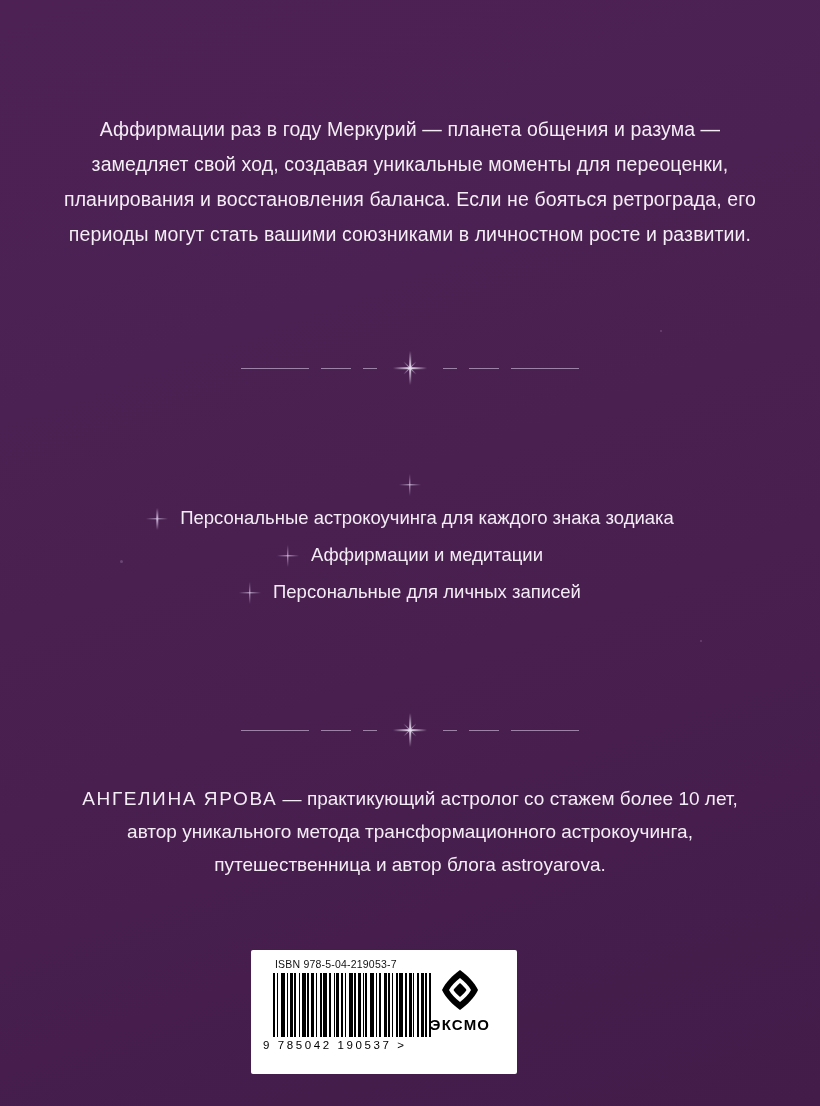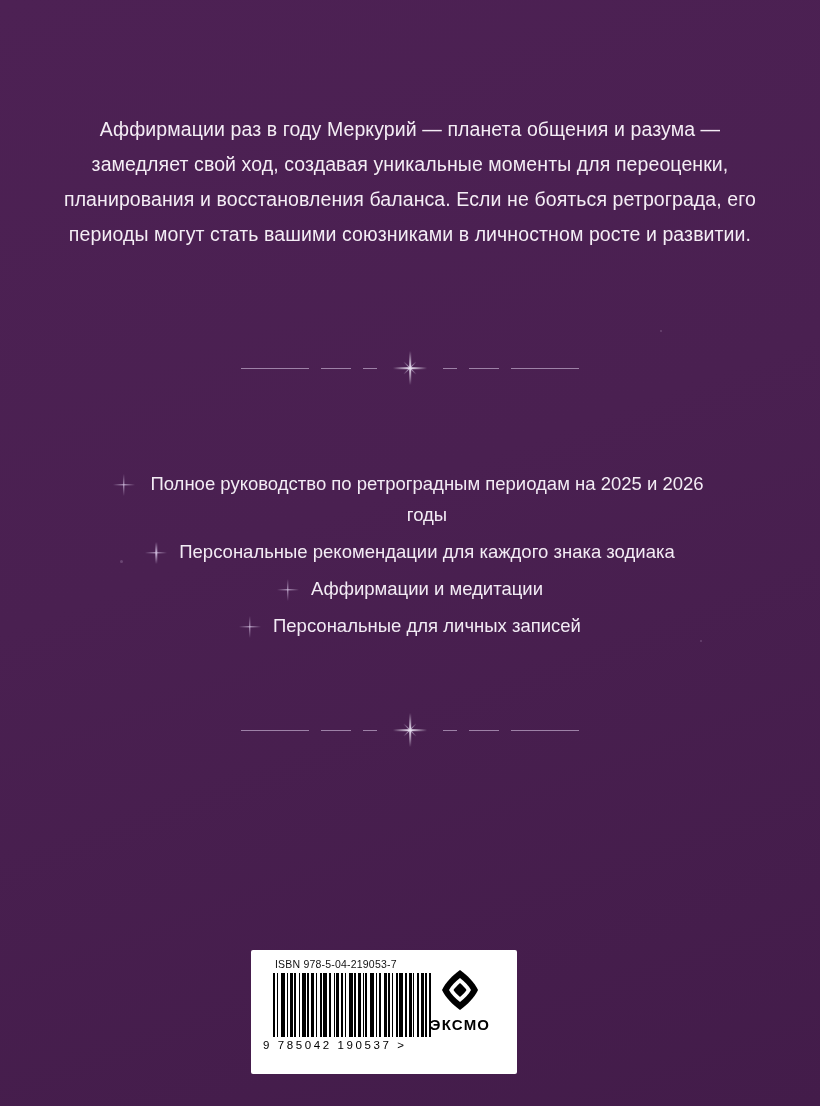--- a/index.html
+++ b/index.html
@@ -262,25 +262,24 @@
     </span>
     <span class="seg s-short"></span>
     <span class="seg s-mid"></span>
     <span class="seg s-long"></span>
   </div>
 
 
   <div class="bullets">
     <div class="bullet">
       <span class="spark"></span>
-      <span class="txt">Полное руководство по ретроградным периодам на 2025 и 2026 годы</span>
     </div>
     <div class="bullet">
       <span class="spark"></span>
-      <span class="txt">Персональные рекомендации для каждого знака зодиака</span>
+      <span class="txt">Персональные астрокоучинга для каждого знака зодиака</span>
     </div>
     <div class="bullet">
       <span class="spark"></span>
       <span class="txt">Аффирмации и медитации</span>
     </div>
     <div class="bullet">
       <span class="spark"></span>
       <span class="txt">Персональные для личных записей</span>
     </div>
   </div>
@@ -291,20 +290,23 @@
     <span class="seg s-short"></span>
     <span class="star-orn">
       <span class="diag1"></span>
         <span class="diag2"></span>
     </span>
     <span class="seg s-short"></span>
     <span class="seg s-mid"></span>
     <span class="seg s-long"></span>
   </div>
 
+  <div class="author">
+    <span class="name">АНГЕЛИНА ЯРОВА</span><span> — практикующий астролог со стажем более 10 лет, автор уникального метода трансформационного астрокоучинга, путешественница и автор блога astroyarova.</span>
+  </div>
 
   <div class="barcode-box">
     <div class="isbn">ISBN 978-5-04-219053-7</div>
     <div class="bars">
       <i style="width:2px"></i>
         <i style="width:2px;background:#fff"></i>
         <i style="width:1px"></i>
         <i style="width:3px;background:#fff"></i>
       <i style="width:4px"></i>
         <i style="width:2px;background:#fff"></i>

